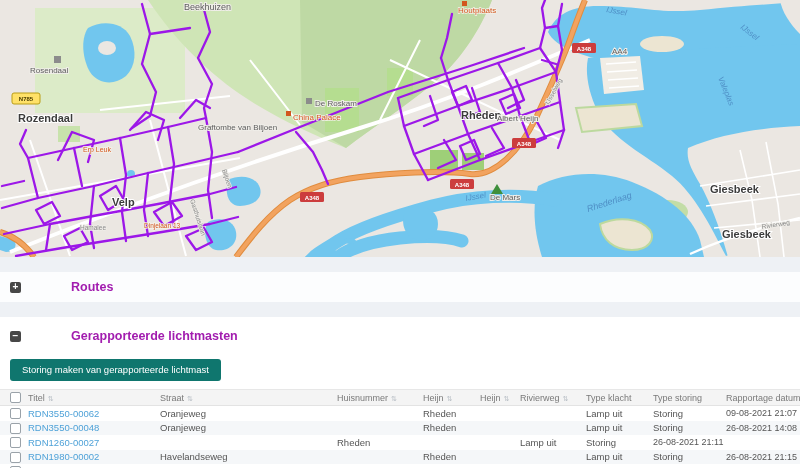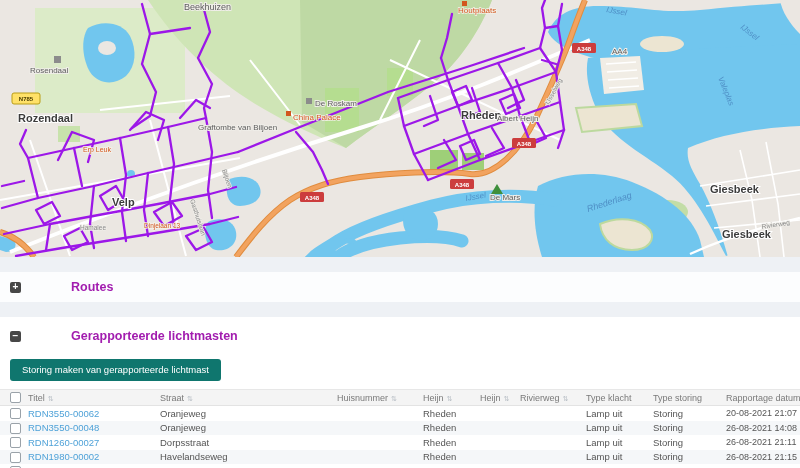--- a/index.html
+++ b/index.html
@@ -232,38 +232,37 @@
     <div class="grid trow">
       <div class="cell"><span class="cbx" style="display:inline-block;vertical-align:middle;"></span></div>
       <div class="cell link">RDN3550-00062</div>
       <div class="cell">Oranjeweg</div>
       <div class="cell"></div>
       <div class="cell">Rheden</div>
       <div class="cell"></div>
       <div class="cell"></div>
       <div class="cell">Lamp uit</div>
       <div class="cell">Storing</div>
-      <div class="cell date">20-08-2021 21:07</div>
+      <div class="cell date">09-08-2021 21:07</div>
     </div>
     <div class="grid trow">
       <div class="cell"><span class="cbx" style="display:inline-block;vertical-align:middle;"></span></div>
       <div class="cell link">RDN3550-00048</div>
       <div class="cell">Oranjeweg</div>
       <div class="cell"></div>
       <div class="cell">Rheden</div>
       <div class="cell"></div>
       <div class="cell"></div>
       <div class="cell">Lamp uit</div>
       <div class="cell">Storing</div>
       <div class="cell date">26-08-2021 14:08</div>
     </div>
     <div class="grid trow">
       <div class="cell"><span class="cbx" style="display:inline-block;vertical-align:middle;"></span></div>
       <div class="cell link">RDN1260-00027</div>
-      <div class="cell">Dorpsstraat</div>
       <div class="cell"></div>
       <div class="cell">Rheden</div>
       <div class="cell"></div>
       <div class="cell"></div>
       <div class="cell">Lamp uit</div>
       <div class="cell">Storing</div>
       <div class="cell date">26-08-2021 21:11</div>
     </div>
     <div class="grid trow">
       <div class="cell"><span class="cbx" style="display:inline-block;vertical-align:middle;"></span></div>

